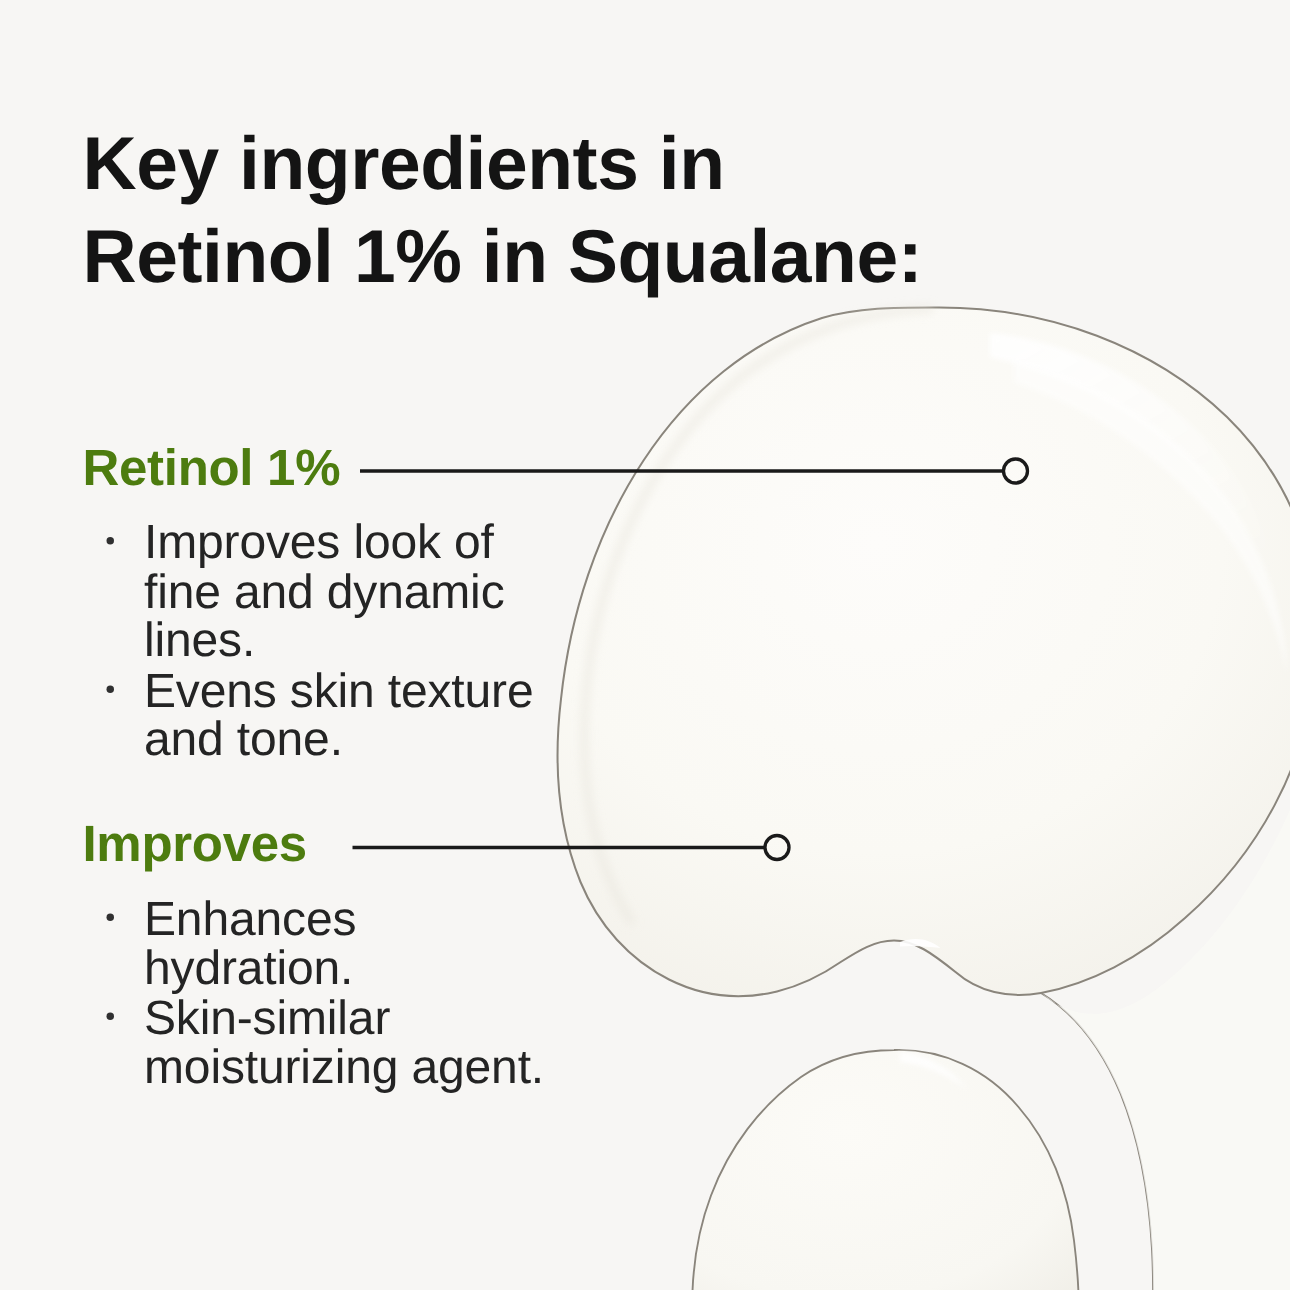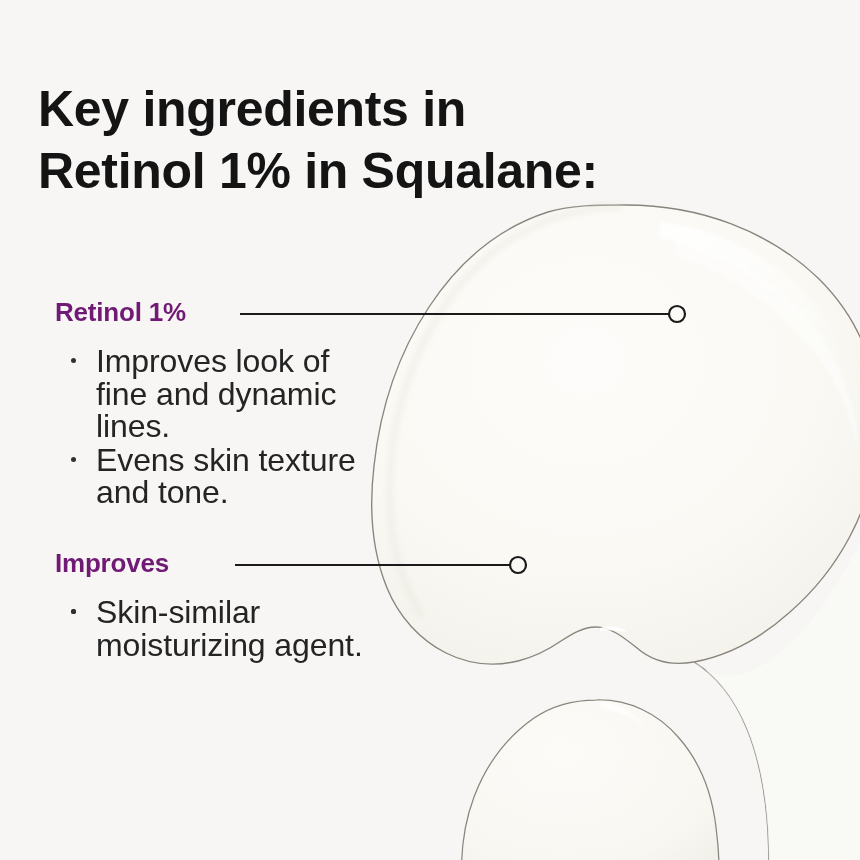--- a/index.html
+++ b/index.html
@@ -27,46 +27,46 @@
     left: 0;
     top: 0;
     width: 860px;
     height: 860px;
     pointer-events: none;
   }
 
   
   #page-title {
     position: absolute;
-    left: 38px;
+    left: 55px;
     top: 44px;
     width: 680px;
     font-size: 50px;
     line-height: 62px;
     font-weight: 700;
     letter-spacing: -0.3px;
     color: #141414;
     white-space: pre-line;
   }
 
   
   .ingredient-block {
     position: absolute;
     left: 55px;
     width: 330px;
   }
   #ingredient-block-0 { top: 292px; }
   #ingredient-block-1 { top: 543px; }
 
   .ingredient-name {
-    font-size: 26px;
+    font-size: 34px;
     line-height: 40px;
     font-weight: 700;
     letter-spacing: -0.2px;
-    color: #701a75;
+    color: #4d7c0f;
     margin: 0;
     white-space: nowrap;
   }
 
   .benefit-list {
     list-style: none;
     margin: 13px 0 0 0;
     padding: 0;
   }
   .benefit-item {
@@ -218,20 +218,21 @@
         <span>Evens skin texture and tone.</span>
       </li>
     </ul>
   </div>
 
   <div class="ingredient-block" id="ingredient-block-1">
     <h2 class="ingredient-name">Improves</h2>
     <ul class="benefit-list">
       <li class="benefit-item">
         <span class="bullet-dot"></span>
+        <span>Enhances hydration.</span>
       </li>
       <li class="benefit-item">
         <span class="bullet-dot"></span>
         <span>Skin-similar moisturizing agent.</span>
       </li>
     </ul>
   </div>
 
 </div>
 

